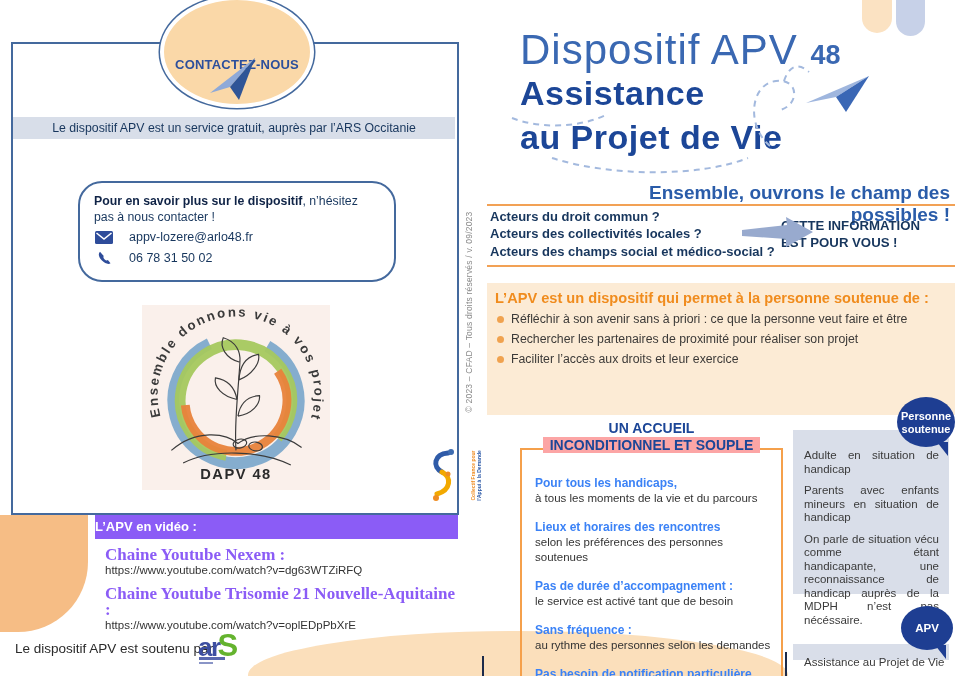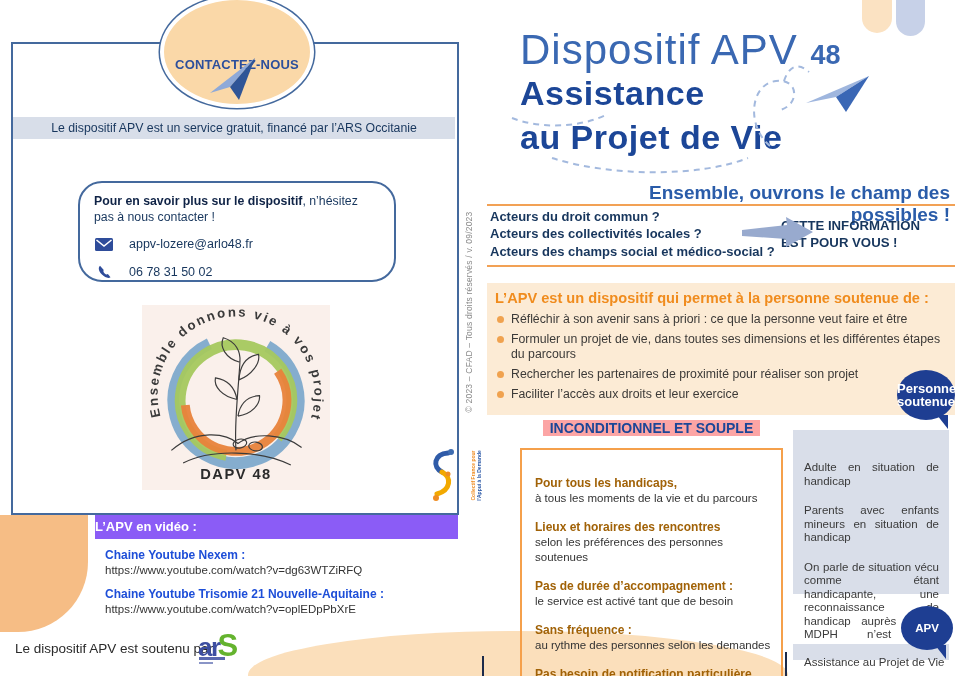--- a/index.html
+++ b/index.html
@@ -10,29 +10,29 @@
   
   .left-frame{left:11px;top:42px;width:444px;height:469px;border:2px solid #44699D;}
   .funding-bar{left:13px;top:117px;width:442px;height:22px;background:#D8DEE9;
                color:#17365D;font-size:12.3px;line-height:22px;text-align:center;}
   .badge{left:160px;top:-4px;width:146px;height:104px;border-radius:50%;background:#FAD8A8;
          border:4px solid #fff;box-shadow:0 0 0 1.5px #44699D;z-index:3;text-align:center;}
   .badge-label{margin-top:57px;color:#2C4F9C;font-weight:bold;font-size:13px;letter-spacing:.2px;}
   .contact-box{left:78px;top:181px;width:318px;height:101px;border:2px solid #44699D;border-radius:24px;
                padding:11px 14px;box-sizing:border-box;color:#17365D;font-size:12.3px;line-height:15.5px;}
   .contact-intro b{color:#0f2346;}
-  .c-row{display:flex;align-items:center;margin-top:12px;}
+  .c-row{display:flex;align-items:center;margin-top:5px;}
   .c-row .ic{width:20px;display:flex;justify-content:center;}
   .c-row .tx{margin-left:15px;color:#17365D;font-size:12.5px;}
   .dapv{left:142px;top:305px;width:188px;height:185px;background:#FAF0EB;}
   .left-block{left:0;top:515px;width:88px;height:117px;background:#F6BD85;border-bottom-right-radius:70px;}
   .video-bar{left:95px;top:515px;width:363px;height:24px;background:#8b5cf6;color:#fff;font-weight:bold;
              font-size:13px;line-height:24px;text-align:left;}
   .channels{left:105px;top:547px;width:355px;}
-  .ch-name{font-weight:bold;font-size:12px;color:#1d4ed8;line-height:16px;}
+  .ch-name{font-weight:bold;font-size:17px;color:#8b5cf6;line-height:16px;font-family:Liberation Serif, serif;}
   .ch-url{font-size:11.5px;color:#333;line-height:15px;margin-bottom:8px;}
   .support-text{left:15px;top:641px;font-size:13.5px;color:#2b2b2b;}
   .ars{left:198px;top:628px;width:46px;height:42px;}
   .ars .ar{font-weight:bold;font-size:26px;color:#3C4EA1;letter-spacing:-1.5px;line-height:26px;}
   .ars .s{font-size:31px;color:#64B32E;font-weight:bold;margin-left:-2px;}
   .ars-sub1{position:absolute;left:1px;top:29px;width:26px;height:3px;background:#3C4EA1;opacity:.85;}
   .ars-sub2{position:absolute;left:1px;top:34px;width:14px;height:2px;background:#3C4EA1;opacity:.6;}
   .ellipse{left:248px;top:631px;width:540px;height:88px;background:#FBDFBB;border-radius:50%;}
 
   
@@ -60,53 +60,53 @@
   .benefits ul{margin:0;padding:0;list-style:none;}
   .benefit{display:flex;margin-bottom:5px;width:448px;}
   .benefit .dot{flex:0 0 7px;width:7px;height:7px;border-radius:50%;background:#F0A24F;margin:4px 7px 0 2px;}
   .benefit .btx{color:#3C3A38;font-size:12.3px;line-height:15px;}
   .accueil-title{left:520px;top:420px;width:263px;text-align:center;color:#1C4697;font-weight:bold;
                  font-size:14px;line-height:17px;z-index:2;}
   .accueil-title .bg{background:#fca5a5;padding:0 7px;}
   .accueil-box{left:520px;top:448px;width:263px;height:250px;border:2px solid #F5A04B;box-sizing:border-box;
                padding:26px 8px 0 13px;}
   .ac-item{margin-bottom:14px;}
-  .ac-head{color:#a16207;font-weight:bold;font-size:12px;line-height:15px;}
+  .ac-head{color:#3b82f6;font-weight:bold;font-size:12px;line-height:15px;}
   .ac-body{color:#333;font-size:11.5px;line-height:15px;}
   .ac-body:empty{display:none;}
   .side-box{background:#D9DEE9;box-sizing:border-box;color:#3A3A3A;}
   .side-box1{left:793px;top:430px;width:156px;height:164px;padding:15px 10px 0 11px;
              font-size:11.5px;line-height:13.5px;text-align:justify;}
-  .side-box1 p{margin:16px 0 8px 0;}
+  .side-box1 p{margin:4px 0 8px 0;}
   .side-box2{left:793px;top:644px;width:156px;height:16px;padding:12px 0 0 11px;font-size:11.5px;}
   .bubble{background:#1E3E92;border-radius:50%;color:#fff;font-weight:bold;text-align:center;z-index:4;}
   .bubble .tail{position:absolute;right:7px;bottom:-9px;width:0;height:0;
                 border-top:14px solid #1E3E92;border-left:11px solid transparent;}
-  .bubble1{left:897px;top:370px;width:58px;height:50px;font-size:13px;line-height:12.5px;padding-top:13px;
+  .bubble1{left:897px;top:397px;width:58px;height:50px;font-size:11px;line-height:12.5px;padding-top:13px;
            box-sizing:border-box;}
   .bubble2{left:901px;top:606px;width:52px;height:44px;font-size:11.5px;line-height:44px;}
   .pill{top:0;border-radius:0 0 16px 16px;}
   .pill-peach{left:862px;width:30px;height:33px;background:#FBE2C2;}
   .pill-blue{left:896px;width:29px;height:36px;background:#C7D1E8;}
   svg{display:block;}
   #decor{left:0;top:0;z-index:6;pointer-events:none;}
 </style>
 </head>
 <body>
 
 <div id="page">
 
   <div class="abs pill pill-peach"></div>
   <div class="abs pill pill-blue"></div>
   <div class="abs ellipse"></div>
   <div class="abs left-block"></div>
 
   <div class="abs left-frame"></div>
 
-  <div class="abs funding-bar">Le dispositif APV est un service gratuit, financé par l’ARS Occitanie</div>
+  <div class="abs funding-bar">Le dispositif APV est un service gratuit, auprès par l’ARS Occitanie</div>
 
   <div class="abs badge">
     <div class="badge-label">CONTACTEZ-NOUS</div>
   </div>
 
   <div class="abs contact-box">
     <div class="contact-intro">
       <b>Pour en savoir plus sur le dispositif</b><span>, n’hésitez pas à nous contacter !</span>
     </div>
     <div class="c-row">
@@ -216,24 +216,20 @@
 
   <div class="abs benefits">
     <div class="benefits-title">L’APV est un dispositif qui permet à la personne soutenue de :</div>
     <ul>
       <li class="benefit">
         <span class="dot"></span>
         <span class="btx">Réfléchir à son avenir sans à priori : ce que la personne veut faire et être</span>
         </li>
       <li class="benefit">
         <span class="dot"></span>
-        <span class="btx">Formuler un projet de vie, dans toutes ses dimensions et les différentes étapes du parcours</span>
-        </li>
-      <li class="benefit">
-        <span class="dot"></span>
         <span class="btx">Rechercher les partenaires de proximité pour réaliser son projet</span>
         </li>
       <li class="benefit">
         <span class="dot"></span>
         <span class="btx">Faciliter l’accès aux droits et leur exercice</span>
         </li>
     </ul>
   </div>
 
   <div class="abs accueil-box">
@@ -252,20 +248,21 @@
     <div class="ac-item">
       <div class="ac-head">Sans fréquence :</div>
       <div class="ac-body">au rythme des personnes selon les demandes</div>
     </div>
     <div class="ac-item">
       <div class="ac-head">Pas besoin de notification particulière</div>
 
     </div>
   </div>
   <div class="abs accueil-title">
+    <div>UN ACCUEIL</div>
     <div><span class="bg">INCONDITIONNEL ET SOUPLE</span></div>
   </div>
 
   <div class="abs side-box side-box1">
     <p>Adulte en situation de handicap</p>
     <p>Parents avec enfants mineurs en situation de handicap</p>
     <p>On parle de situation vécu comme étant handicapante, une reconnaissance de handicap auprès de la MDPH n’est pas nécéssaire.</p>
   </div>
   <div class="abs side-box side-box2">
     <span>Assistance au Projet de Vie</span>

